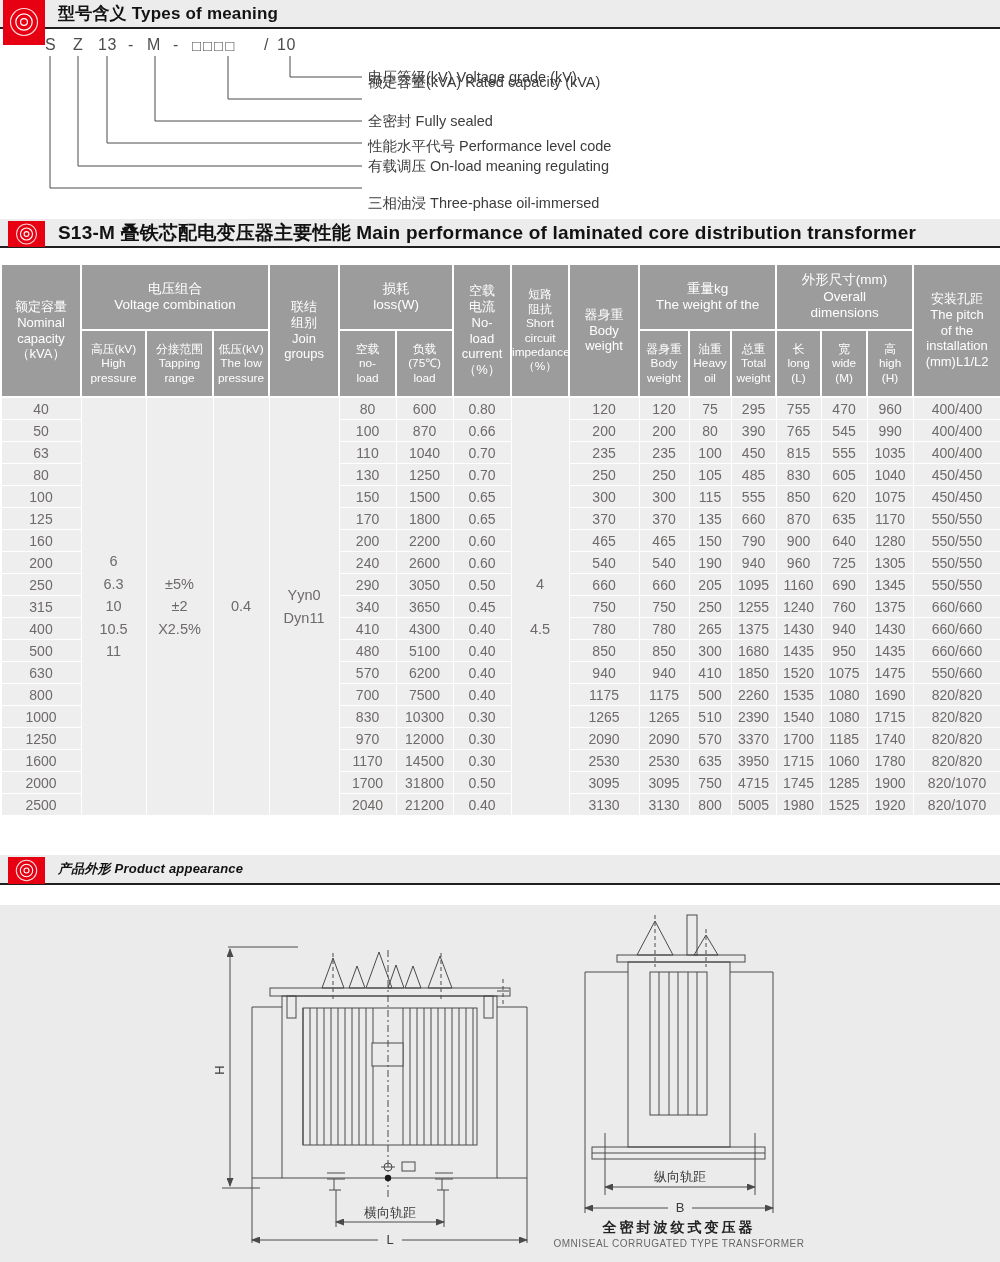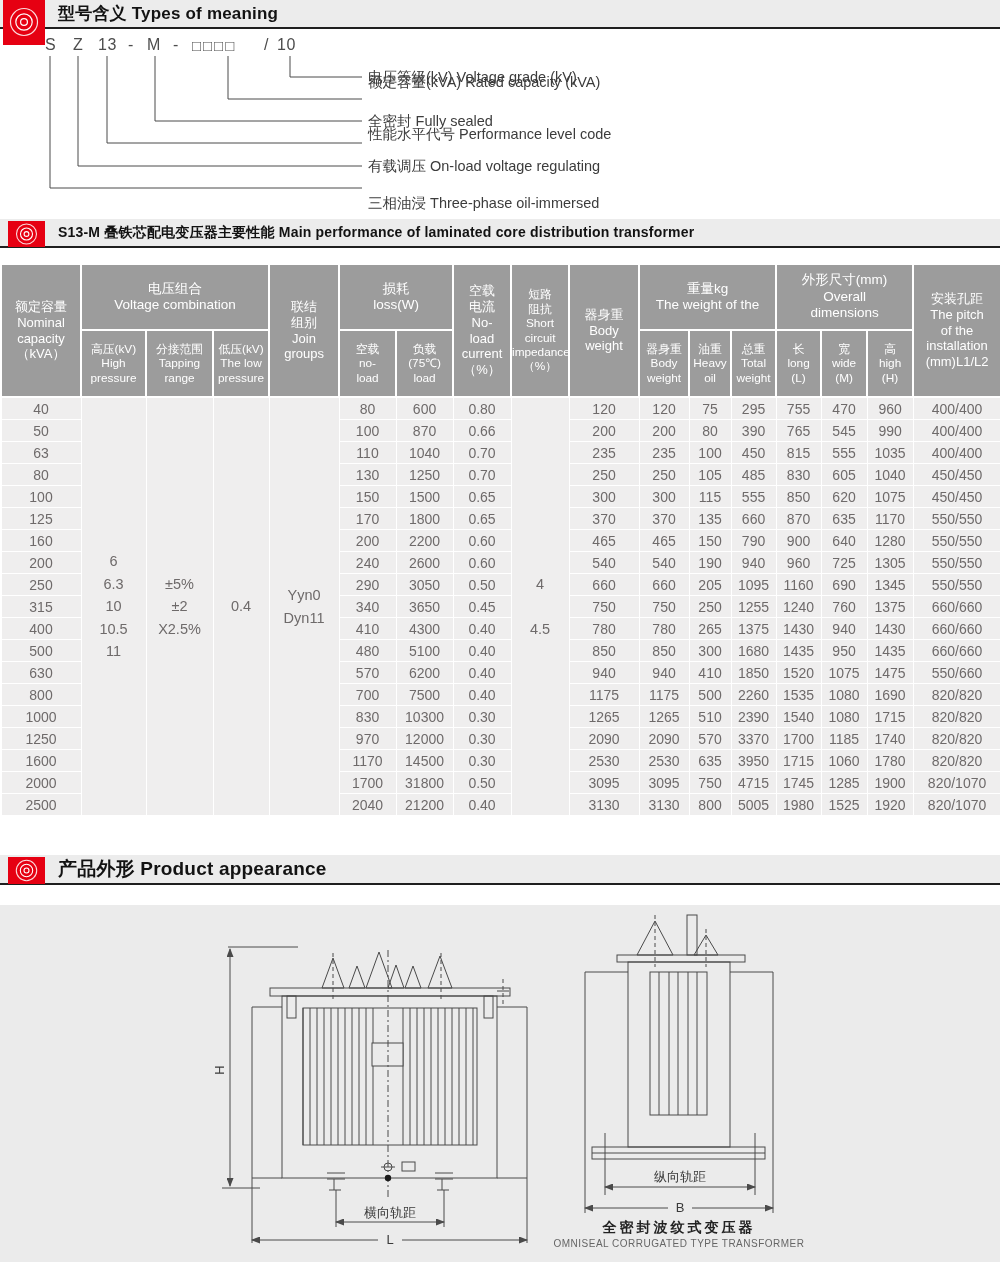--- a/index.html
+++ b/index.html
@@ -66,27 +66,27 @@
     <span class="code" style="left:98px;">13</span>
     <span class="code" style="left:128px;">-</span>
     <span class="code" style="left:147px;">M</span>
     <span class="code" style="left:173px;">-</span>
     <span class="code boxes" style="left:192px;">□□□□</span>
     <span class="code" style="left:264px;">/</span>
     <span class="code" style="left:277px;">10</span>
     <div class="dlabel" style="top:77px;">电压等级(kV) Voltage grade (kV)</div>
     <div class="dlabel" style="top:82px;">额定容量(kVA) Rated capacity (kVA)</div>
     <div class="dlabel" style="top:121px;">全密封 Fully sealed</div>
-    <div class="dlabel" style="top:134px;">性能水平代号 Performance level code</div>
-    <div class="dlabel" style="top:166px;">有载调压 On-load voltage regulating</div>
+    <div class="dlabel" style="top:146px;">性能水平代号 Performance level code</div>
+    <div class="dlabel" style="top:166px;">有载调压 On-load meaning regulating</div>
     <div class="dlabel" style="top:203px;">三相油浸 Three-phase oil-immersed</div>
   </div>
 
   <div class="secbar" style="top:219px;height:27px;">
-    <div class="sectitle" style="font-size:14px;">S13-M 叠铁芯配电变压器主要性能 Main performance of laminated core distribution transformer</div>
+    <div class="sectitle" style="font-size:19px;">S13-M 叠铁芯配电变压器主要性能 Main performance of laminated core distribution transformer</div>
   </div>
   <div class="redicon" style="left:8px;top:221px;width:37px;height:26px;">
     <svg width="37" height="26" viewBox="0 0 37 26">
       <circle cx="18.5" cy="13" r="10" fill="none" stroke="#fff" stroke-width="1.1" opacity=".85"></circle>
       <circle cx="18.5" cy="13" r="6" fill="none" stroke="#fff" stroke-width="1.1"></circle>
       <circle cx="18.5" cy="13" r="2.4" fill="none" stroke="#fff" stroke-width="1.1"></circle>
     </svg>
   </div>
 
   <table id="spec-table">
@@ -463,21 +463,21 @@
           <td>5005</td>
           <td>1980</td>
           <td>1525</td>
           <td>1920</td>
           <td>820/1070</td>
         </tr>
       </tbody>
   </table>
 
   <div class="secbar" style="top:855px;height:28px;">
-    <div class="sectitle" style="font-size:19px;">产品外形 Product appearance</div>
+    <div class="sectitle" style="font-size:13px;font-style:italic;">产品外形 Product appearance</div>
   </div>
   <div class="redicon" style="left:8px;top:857px;width:37px;height:27px;">
     <svg width="37" height="27" viewBox="0 0 37 27">
       <circle cx="18.5" cy="13.5" r="10.2" fill="none" stroke="#fff" stroke-width="1.1" opacity=".85"></circle>
       <circle cx="18.5" cy="13.5" r="6.2" fill="none" stroke="#fff" stroke-width="1.1"></circle>
       <circle cx="18.5" cy="13.5" r="2.5" fill="none" stroke="#fff" stroke-width="1.1"></circle>
     </svg>
   </div>
 
   <div id="draw-panel">

